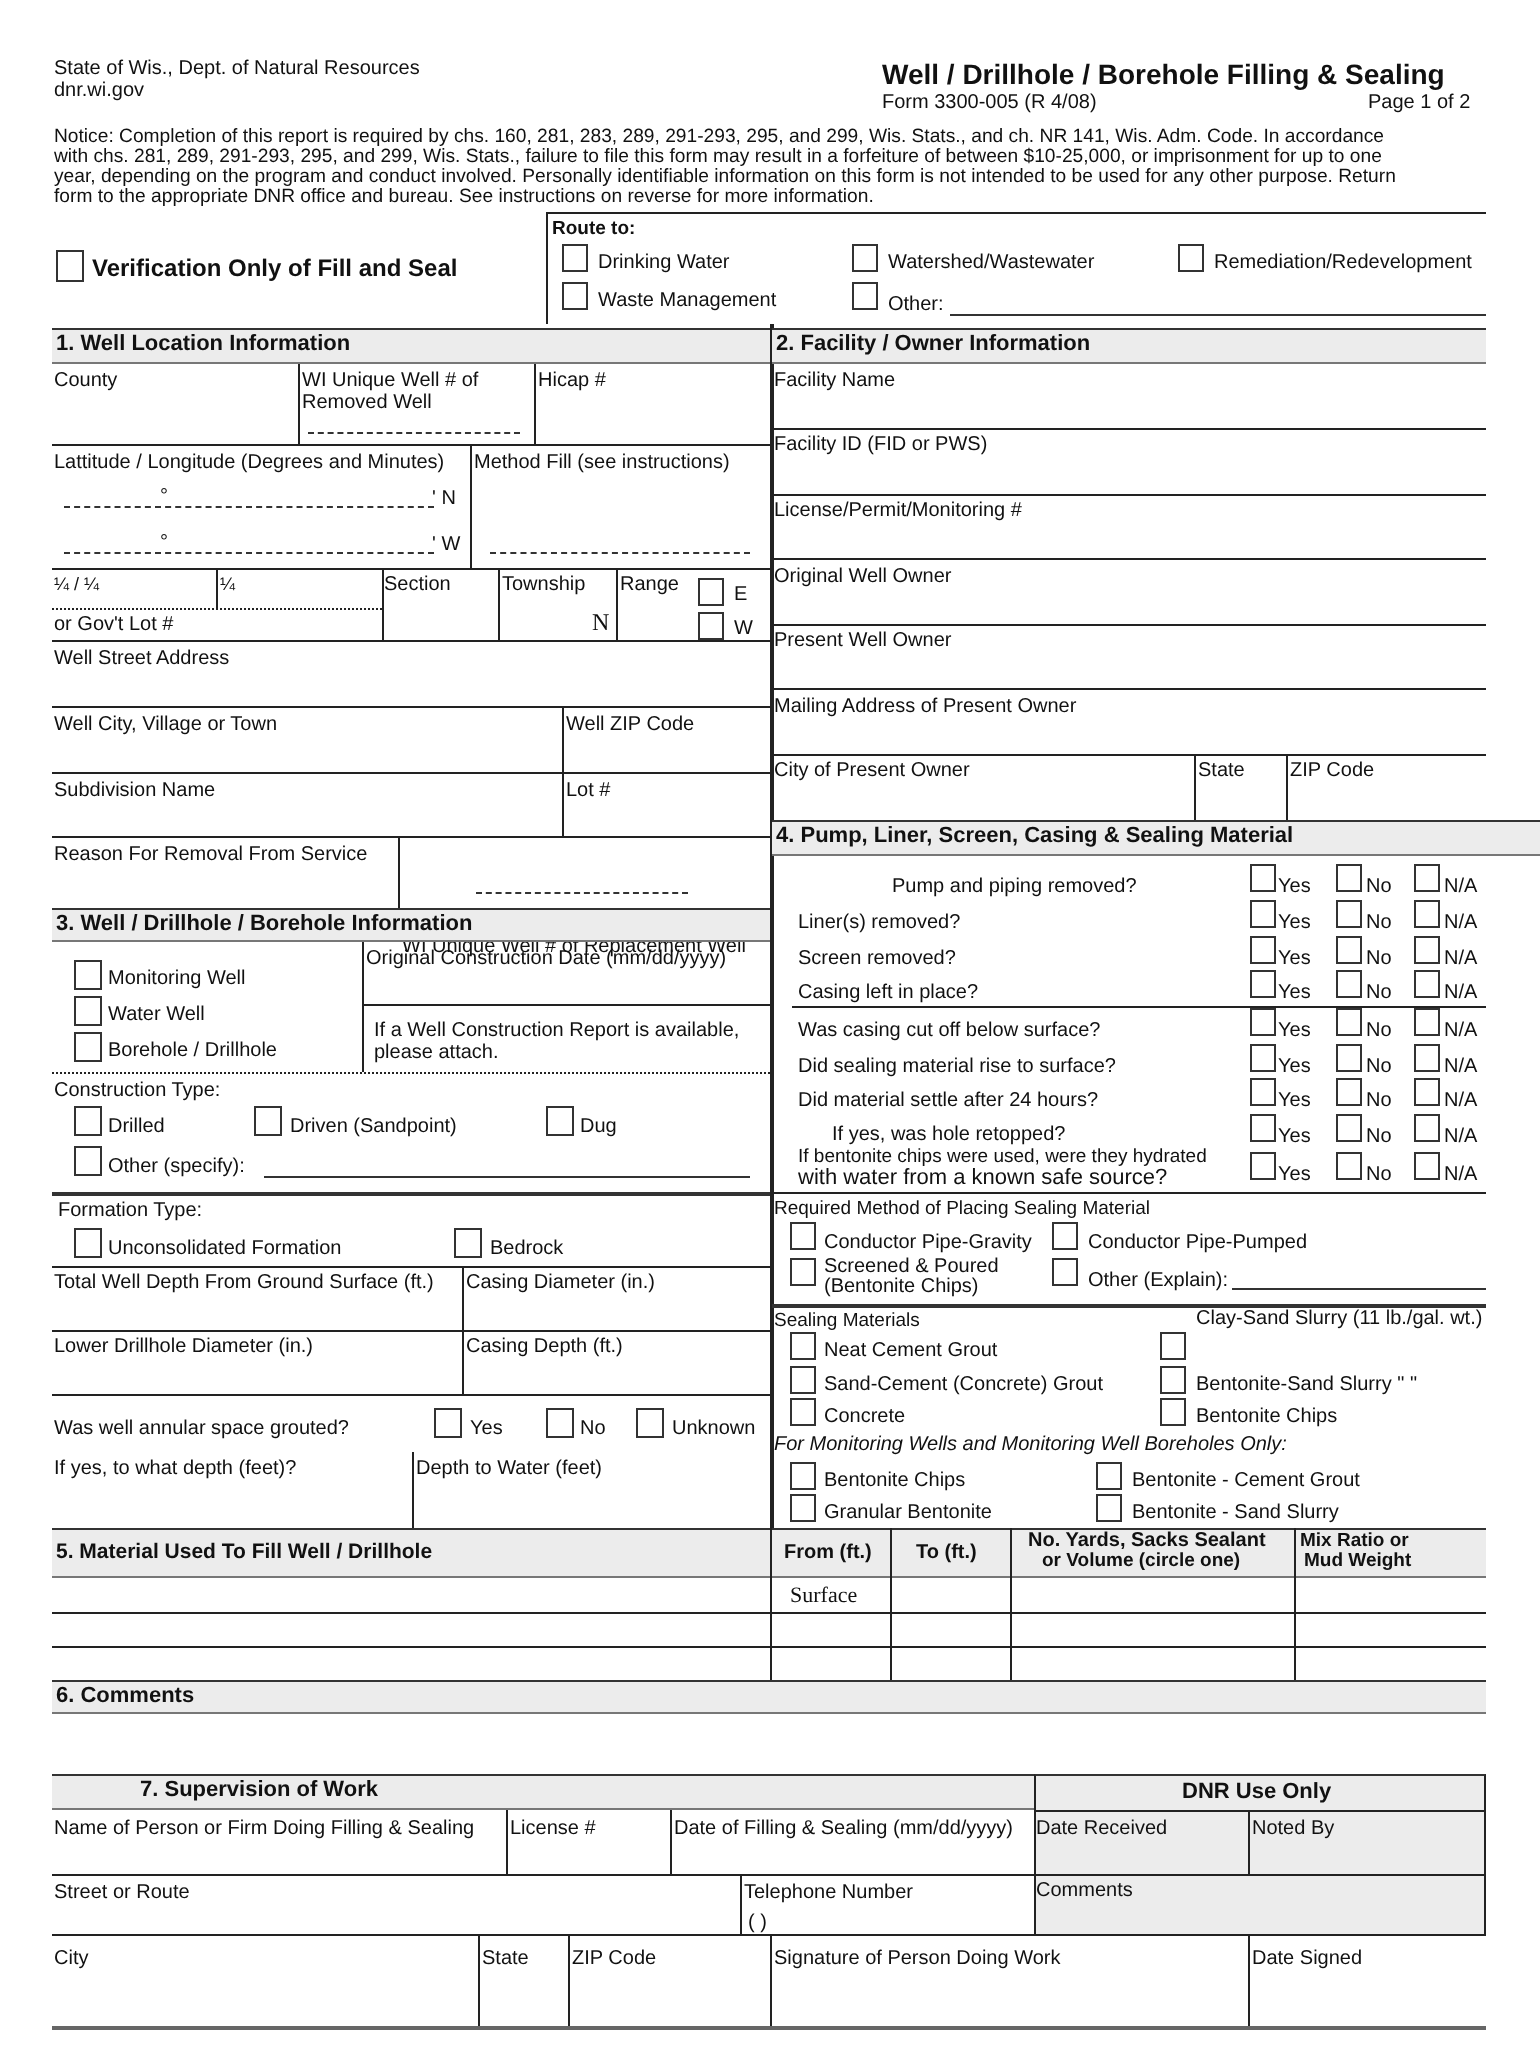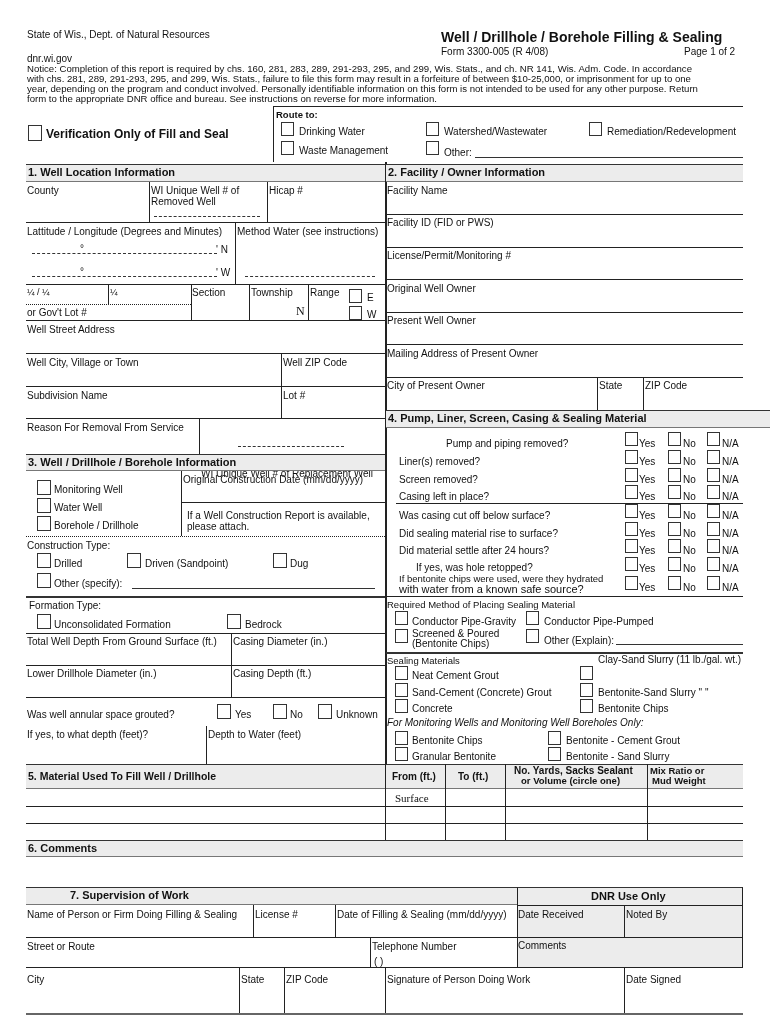--- a/index.html
+++ b/index.html
@@ -14,21 +14,21 @@
   .cb { position: absolute; width: 13px; height: 14px; border: 1px solid #333; background: #fff; }
   .blank { position: absolute; height: 0; border-top: 1px solid #333; }
   .bold { font-weight: bold; }
   .serif { font-family: "Liberation Serif", serif; }
   .dnr { position: absolute; background: #ececec; }
 </style>
 </head>
 <body>
 
 <div class="t" style="left:27px;top:29px;">State of Wis., Dept. of Natural Resources</div>
-<div class="t" style="left:27px;top:40px;margin-top:13px;">dnr.wi.gov</div>
+<div class="t" style="left:27px;top:40px;">dnr.wi.gov</div>
 <div class="t bold" style="left:441px;top:29px;font-size:14px;line-height:16px;">Well / Drillhole / Borehole Filling &amp; Sealing</div>
 <div class="t" style="left:441px;top:46px;">Form 3300-005   (R 4/08)</div>
 <div class="t" style="left:684px;top:46px;">Page 1 of 2</div>
 <div class="t" style="left:27px;top:63px;font-size:9.6px;">Notice: Completion of this report is required by chs. 160, 281, 283, 289, 291-293, 295, and 299, Wis. Stats., and ch. NR 141, Wis. Adm. Code.  In accordance</div>
 <div class="t" style="left:27px;top:73px;font-size:9.6px;">with chs. 281, 289, 291-293, 295, and 299, Wis. Stats., failure to file this form may result in a forfeiture of between $10-25,000, or imprisonment for up to one</div>
 <div class="t" style="left:27px;top:83px;font-size:9.6px;">year, depending on the program and conduct involved.  Personally identifiable information on this form is not intended to be used for any other purpose. Return</div>
 <div class="t" style="left:27px;top:93px;font-size:9.6px;">form to the appropriate DNR office and bureau.  See instructions on reverse for more information.</div>
 
 <div class="cb" style="left:28px;top:125px;width:14px;height:16px;"></div>
 <div class="t bold" style="left:46px;top:127px;font-size:12px;line-height:14px;">Verification Only of Fill and Seal</div>
@@ -54,21 +54,21 @@
 <div class="vl" style="left:149px;top:182px;height:40px;"></div>
 <div class="t" style="left:151px;top:185px;">WI Unique Well # of</div>
 <div class="t" style="left:151px;top:196px;">Removed Well</div>
 <div class="blank" style="left:154px;top:216px;width:106px;border-top-style:dashed;"></div>
 <div class="vl" style="left:267px;top:182px;height:40px;"></div>
 <div class="t" style="left:269px;top:185px;">Hicap #</div>
 <div class="hl" style="left:26px;top:222px;width:359px;"></div>
 
 <div class="t" style="left:27px;top:226px;">Lattitude / Longitude (Degrees and Minutes)</div>
 <div class="vl" style="left:235px;top:222px;height:62px;"></div>
-<div class="t" style="left:237px;top:226px;">Method Water (see instructions)</div>
+<div class="t" style="left:237px;top:226px;">Method Fill (see instructions)</div>
 <div class="blank" style="left:32px;top:253px;width:185px;border-top-style:dashed;"></div>
 <div class="t" style="left:80px;top:243px;">°</div>
 <div class="t" style="left:216px;top:244px;">' N</div>
 <div class="blank" style="left:32px;top:276px;width:185px;border-top-style:dashed;"></div>
 <div class="t" style="left:80px;top:266px;">°</div>
 <div class="t" style="left:216px;top:267px;">' W</div>
 <div class="blank" style="left:245px;top:276px;width:130px;border-top-style:dashed;"></div>
 <div class="hl" style="left:26px;top:284px;width:359px;"></div>
 
 <div class="t" style="left:27px;top:287px;font-size:9px;">¼ / ¼</div>

